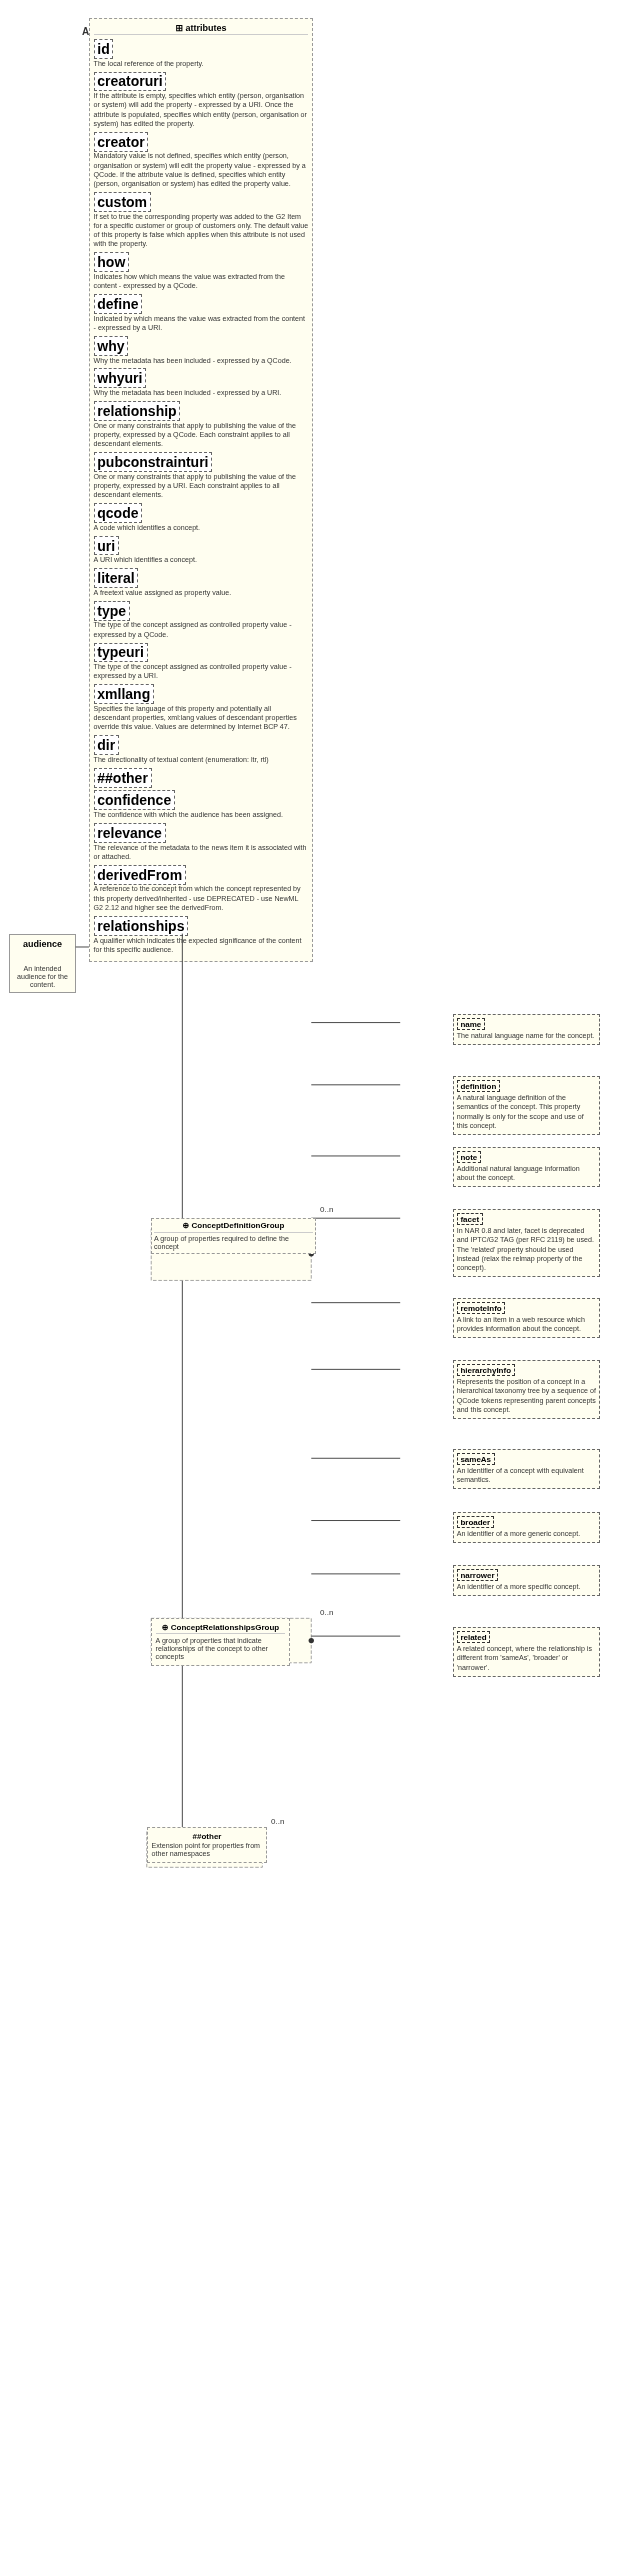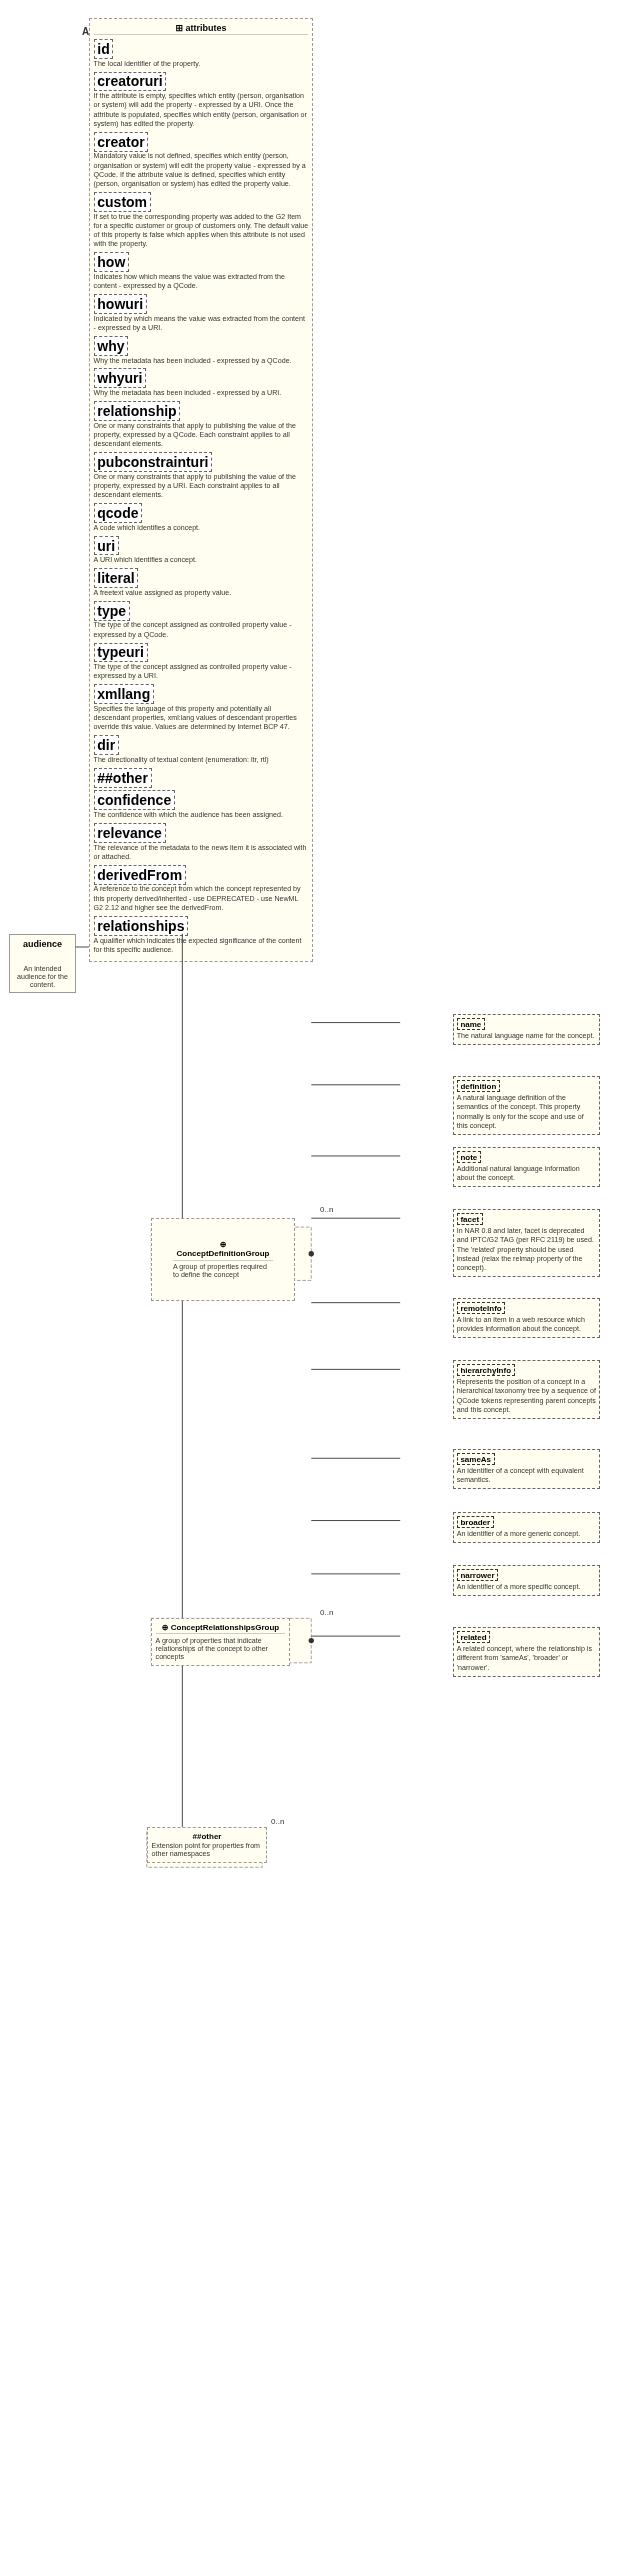--- a/index.html
+++ b/index.html
@@ -57,21 +57,21 @@
 
 <div class="diagram-container">
 
   <div class="audience-type-label">AudienceType</div>
 
   <div style="position:absolute; top:18px; left:89px; width:224px; border:0.9px dashed #999; background:#fffef0; padding:3.6px;">
     <div class="box-header">⊞ attributes</div>
 
     <div class="attr-item">
       <span class="attr-name">id</span>
-      <div class="attr-desc">The local identifier of the property.</div>
+      <div class="attr-desc">The local reference of the property.</div>
     </div>
 
     <div class="attr-item">
       <span class="attr-name">creatoruri</span>
       <div class="attr-desc">If the attribute is empty, specifies which entity (person, organisation or system) will add the property - expressed by a URI. Once the attribute is populated, specifies which entity (person, organisation or system) has edited the property.</div>
     </div>
 
     <div class="attr-item">
       <span class="attr-name">creator</span>
       <div class="attr-desc">Mandatory value is not defined, specifies which entity (person, organisation or system) will edit the property value - expressed by a QCode. If the attribute value is defined, specifies which entity (person, organisation or system) has edited the property value.</div>
@@ -82,21 +82,21 @@
       <span class="attr-name">custom</span>
       <div class="attr-desc">If set to true the corresponding property was added to the G2 Item for a specific customer or group of customers only. The default value of this property is false which applies when this attribute is not used with the property.</div>
     </div>
 
     <div class="attr-item">
       <span class="attr-name">how</span>
       <div class="attr-desc">Indicates how which means the value was extracted from the content - expressed by a QCode.</div>
     </div>
 
     <div class="attr-item">
-      <span class="attr-name">howuri</span>
+      <span class="attr-name">define</span>
       <div class="attr-desc">Indicated by which means the value was extracted from the content - expressed by a URI.</div>
     </div>
 
     <div class="attr-item">
       <span class="attr-name">why</span>
       <div class="attr-desc">Why the metadata has been included - expressed by a QCode.</div>
     </div>
 
     <div class="attr-item">
       <span class="attr-name">whyuri</span>
@@ -210,21 +210,21 @@
 
     <rect x="165" y="2060" width="130" height="40" fill="#fffef0" stroke="#999" stroke-dasharray="4,2"></rect>
 
     <circle cx="350" cy="1410" r="3" fill="#333"></circle>
     <circle cx="350" cy="1845" r="3" fill="#333"></circle>
     <circle cx="295" cy="2080" r="3" fill="#333"></circle>
 
     <line x1="205" y1="1050" x2="205" y2="1050" stroke="#333" stroke-width="1"></line>
   </svg>
 
-  <div style="position:absolute; top:1218px; left:151px; width:144px; border:0.9px dashed #999; background:#fffef0; padding:21px;">
+  <div style="position:absolute; top:1218px; left:151px; width:165px; border:0.9px dashed #999; background:#fffef0; padding:2px;">
     <div style="font-size:8px; font-weight:bold; text-align:center; border-bottom:0.9px solid #ccc; padding-bottom:1.8px; margin-bottom:2.7px;">
       ⊕ <span>ConceptDefinitionGroup</span>
     </div>
     <div style="font-size:7.1px; color:#333;">A group of properties required to define the concept</div>
   </div>
 
   <div style="position:absolute; top:1205px; left:320px; font-size:8px; color:#333;">0..n</div>
 
   <div style="position:absolute; top:1618px; left:151px; width:139px; border:0.9px dashed #999; background:#fffef0; padding:3.6px;">
     <div style="font-size:8px; font-weight:bold; text-align:center; border-bottom:0.9px solid #ccc; padding-bottom:1.8px; margin-bottom:2.7px;">

